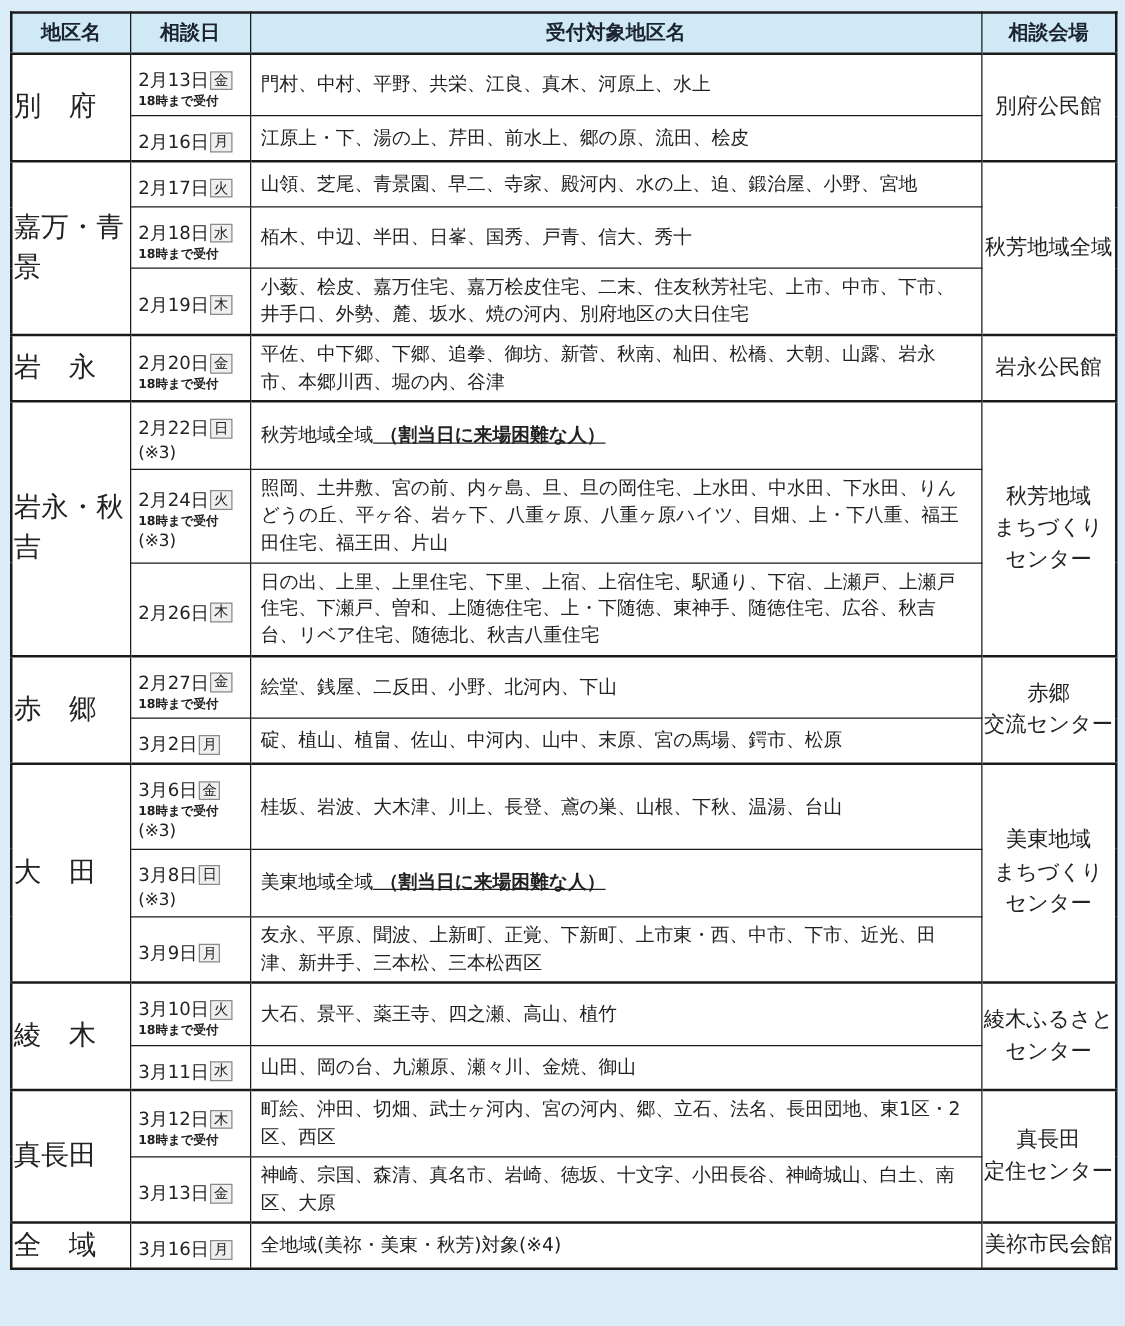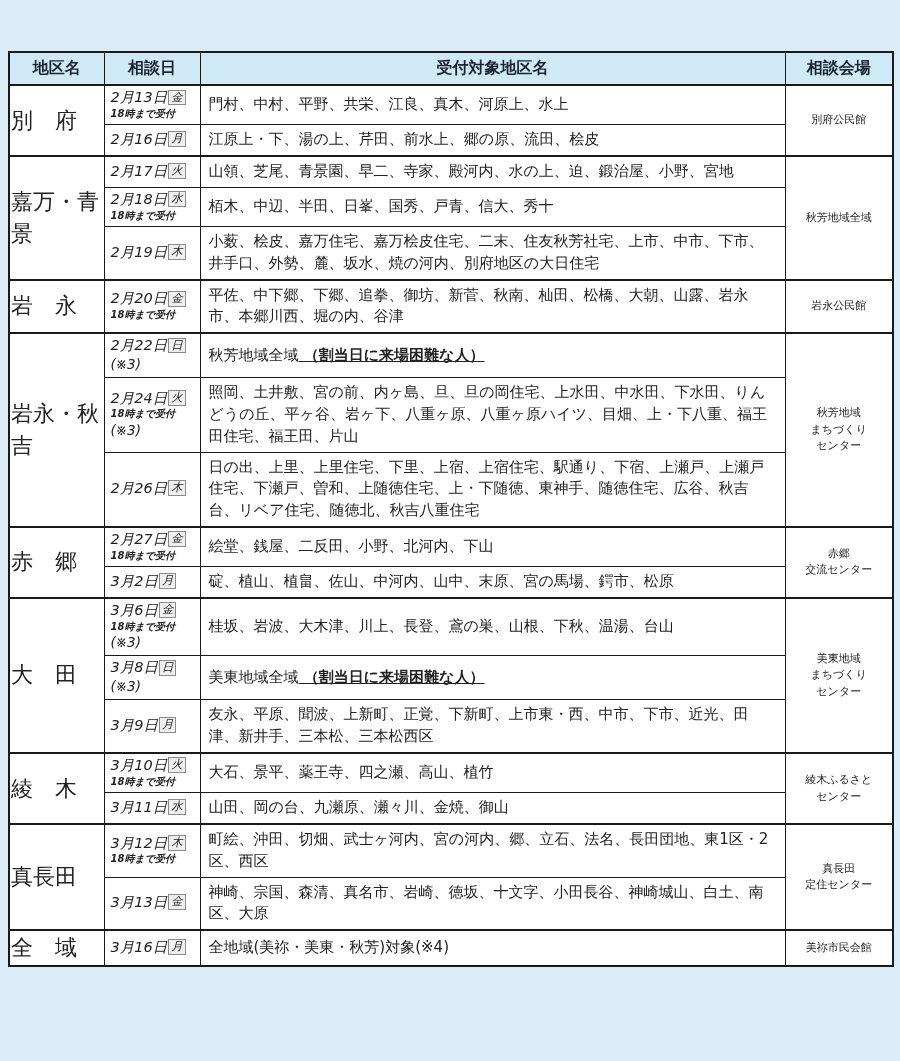--- a/index.html
+++ b/index.html
@@ -10,21 +10,20 @@
     color:#222;
     width:900px;
     box-sizing:border-box;
   }
   table{
     border-collapse:collapse;
     width:884px;
     background:#ffffff;
     border:2.5px solid #1a1a1a;
     table-layout:fixed;
-    margin-top:42px;
   }
   th{
     background:#cfe9f7;
     font-size:16px;
     font-weight:bold;
     padding:5px 2px;
     border:1.5px solid #1a1a1a;
     color:#1b2430;
   }
   td{
@@ -37,44 +36,43 @@
   col.c-district{width:95px;}
   col.c-date{width:96px;}
   col.c-areas{width:585px;}
   col.c-venue{width:108px;}
   tr.group-start td{border-top:2.5px solid #1a1a1a;}
   td.district{
     text-align:left;
     font-size:22px;
   }
   td.date{
-    padding:2px 2px 4px 6px;
+    padding:12px 2px 4px 6px;
     font-size:14.5px;
-    font-style:italic;
   }
   .date-line{line-height:1.3;white-space:nowrap;}
   .daybox{
     display:inline-block;
     border:1px solid #8a8a8a;
     background:#efefef;
     font-size:11.5px;
     line-height:1.2;
     padding:0 2px;
     margin-left:1px;
     vertical-align:1.5px;
   }
   .note{font-weight:bold;font-size:10px;line-height:1.35;white-space:nowrap;}
   .note2{font-size:13.5px;line-height:1.35;}
   td.areas{padding:4px 8px;}
   .areas-bold{font-weight:bold;text-decoration:underline;}
   td.venue{
     text-align:center;
     white-space:pre-line;
     padding:2px 1px;
-    font-size:11px;
+    font-size:17px;
     line-height:1.5;
   }
 </style>
 </head>
 <body>
 
 <table>
   <colgroup>
     <col class="c-district">
     <col class="c-date">

